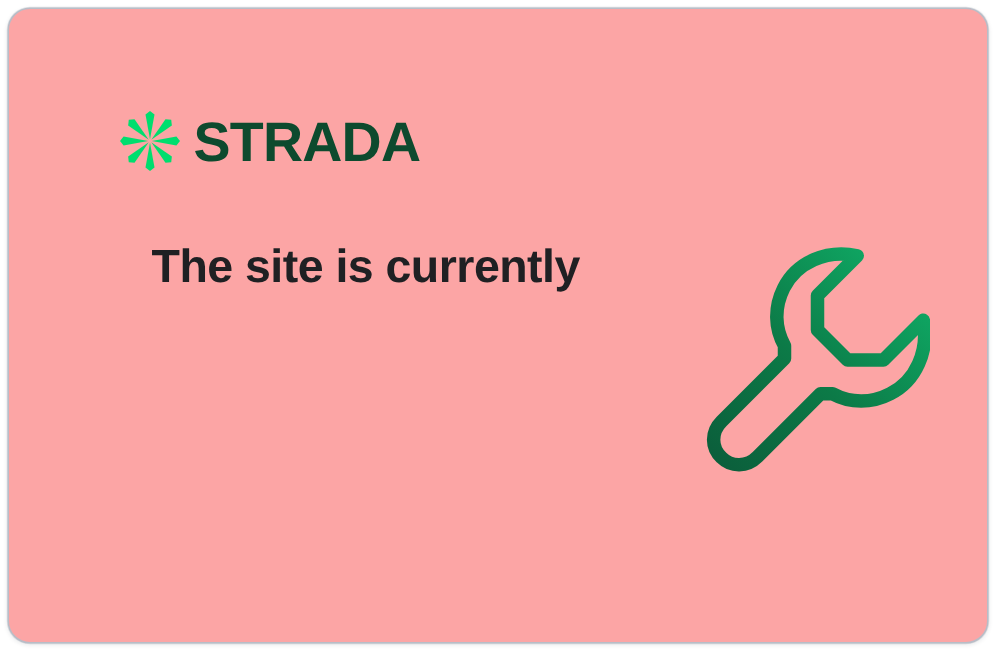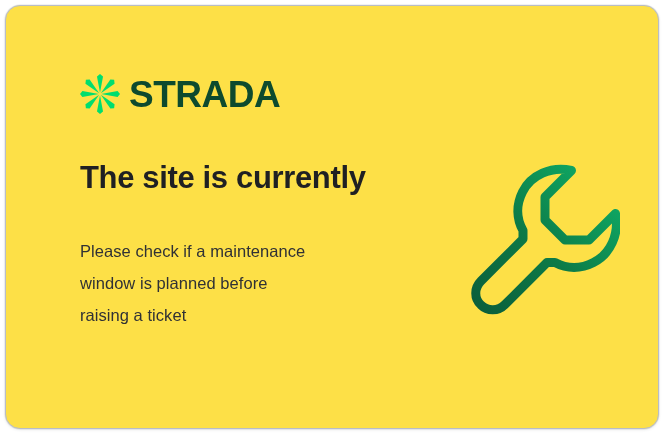--- a/index.html
+++ b/index.html
@@ -17,21 +17,21 @@
   }
 
   
   #maintenance-card {
     position: absolute;
     left: 5px;
     top: 5px;
     width: 654px;
     height: 424px;
     box-sizing: border-box;
-    background: #fde047;
+    background: #fca5a5;
     border: 1px solid #b8bdc7;
     border-radius: 15px;
     box-shadow: 0 1px 3px rgba(30, 35, 50, 0.10),
                 0 0 0 0.5px rgba(160,166,178,0.25);
     overflow: hidden;
   }
 
   
   #brand-lockup {
     position: absolute;
@@ -52,21 +52,21 @@
     font-weight: 700;
     letter-spacing: -0.5px;
     line-height: 1;
     white-space: nowrap;
     font-family: "Liberation Sans", "DejaVu Sans", sans-serif;
   }
 
   
   #message-block {
     position: absolute;
-    left: 74px;
+    left: 95px;
     top: 152px;
     width: 345px;
   }
   #page-title {
     margin: 0;
     font-size: 31px;
     font-weight: 700;
     line-height: 1.28;
     letter-spacing: -0.35px;
     color: #1f2023;
@@ -131,25 +131,20 @@
 
     <span id="brand-wordmark" style="color:#0D4A2E">STRADA</span>
   </div>
 
   <div id="message-block">
 
     <h1 id="page-title">
       <span class="title-line">The site is currently</span>
     </h1>
 
-    <p id="page-subtext">
-      <span class="subtext-line">Please check if a maintenance</span>
-      <span class="subtext-line">window is planned before</span>
-      <span class="subtext-line">raising a ticket</span>
-    </p>
   </div>
 
   <div id="wrench-illustration">
     <svg id="wrench-icon" viewBox="0 0 160 160" aria-hidden="true">
       <defs>
         <linearGradient id="wrenchGradient" x1="0" y1="1" x2="1" y2="0">
           <stop offset="0%" stop-color="#0B5E3B"></stop>
           <stop offset="45%" stop-color="#0C7A47"></stop>
           <stop offset="100%" stop-color="#10B26A"></stop>
         </linearGradient>

